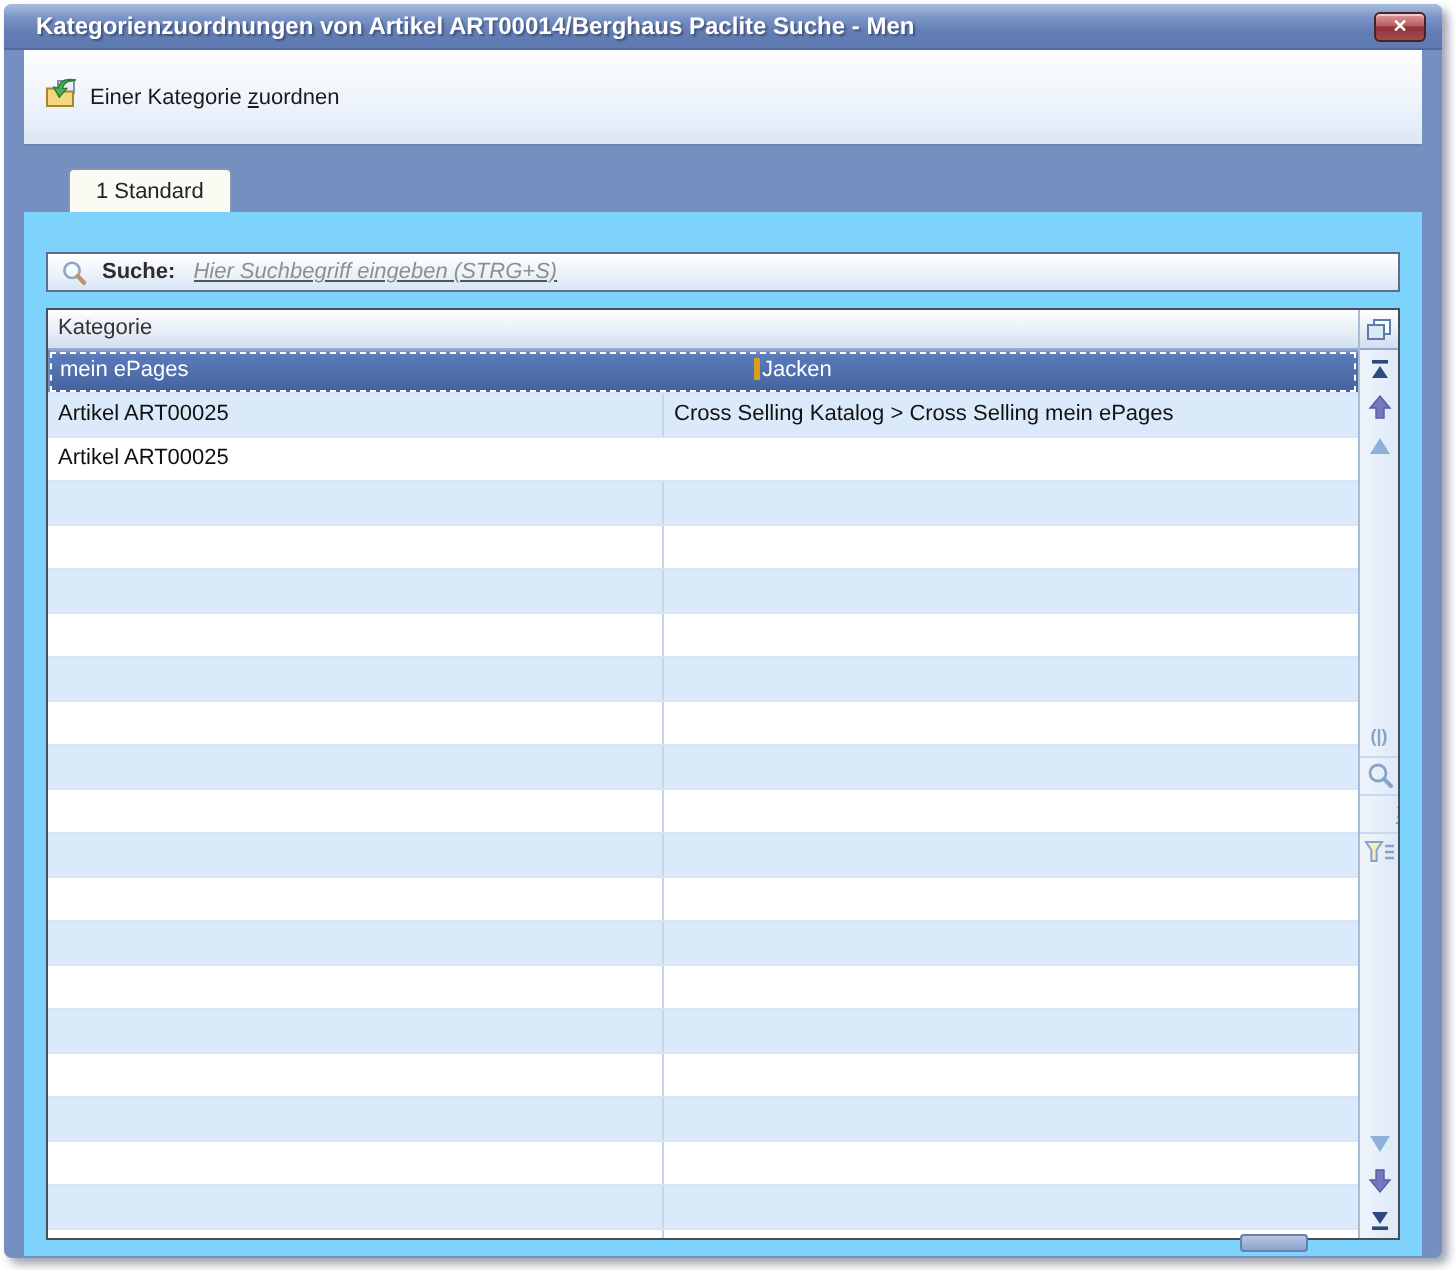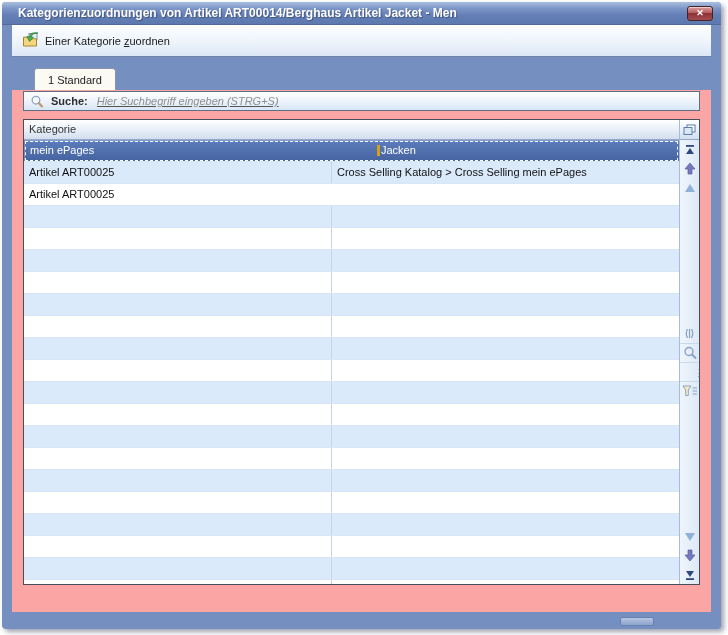--- a/index.html
+++ b/index.html
@@ -14,34 +14,34 @@
               border-bottom:1px solid #54699c; }
   .titlebar .title { color:#fff; font-size:12px; font-weight:bold; line-height:23px;
                      padding-left:16px; text-shadow:1px 1px 1px rgba(30,40,70,.5);
                      white-space:nowrap; overflow:hidden; }
   .close-btn { position:absolute; top:4px; right:8px; width:26px; height:15px;
                border:1px solid #432527; border-radius:3px;
                background:linear-gradient(180deg,#dd9d9d 0%, #b85c5e 45%, #8e3338 50%, #a24b4e 100%);
                color:#fff; font-size:9px; font-weight:bold; line-height:13px; text-align:center;
                box-shadow:inset 0 1px 0 rgba(255,255,255,.5); cursor:pointer; }
   
-  .toolbar { margin:0 10px; height:32px; display:flex; align-items:center; gap:20px;
+  .toolbar { margin:0 10px; height:48px; display:flex; align-items:center; gap:20px;
              padding-left:10px;
              background:linear-gradient(180deg,#fdfeff 0%, #eef4fb 55%, #dce7f5 100%);
              border-bottom:1px solid #6f84a9; }
   .tool-btn { display:flex; align-items:center; gap:5px; font-size:11px; color:#1a1a1a;
               cursor:pointer; background:transparent; border:none; }
   .tool-btn .accel { text-decoration:underline; }
   
   .tabband { margin:0 10px; height:33px; position:relative; }
   .tab { position:absolute; left:22px; bottom:0; padding:5px 13px 4px;
          background:#fbfaf3; border:1px solid #8795ac; border-bottom:none;
          border-radius:3px 3px 0 0; font-size:11px; color:#222; cursor:pointer; }
   
-  .content { margin:0 10px; height:522px; background:#fca5a5; padding-top:1px; }
+  .content { margin:0 10px; height:522px; background:#7dd3fc; padding-top:20px; }
   .searchbar { margin:0 11px; height:20px; border:1px solid #5f6e85;
                background:linear-gradient(180deg,#ffffff 0%, #eaf1fa 60%, #d8e6f6 100%);
                display:flex; align-items:center; font-size:11px; }
   .searchbar .mag { margin:0 7px 0 6px; display:flex; }
   .searchbar .lbl { font-weight:bold; color:#2e2e2e; }
   .searchbar input { flex:1; border:none; background:transparent; outline:none;
                      font-size:11px; font-style:italic; color:#555; padding-left:9px;
                      font-family:"Liberation Sans",sans-serif;text-decoration:underline; }
   .searchbar input::placeholder { color:#8f8f8f; font-style:italic; opacity:1; }
   
@@ -82,21 +82,21 @@
   .grip { position:absolute; bottom:3px; left:618px; width:34px; height:9px;
           border-radius:2px; background:linear-gradient(180deg,#b7c6e2,#8ca3cc);
           border:1px solid #6780b0; cursor:ns-resize; }
 </style>
 </head>
 <body>
 
 <div class="window">
 
   <div class="titlebar">
-    <div class="title">Kategorienzuordnungen von Artikel ART00014/Berghaus Artikel Jacket - Men</div>
+    <div class="title">Kategorienzuordnungen von Artikel ART00014/Berghaus Paclite Suche - Men</div>
     <div class="close-btn">✕</div>
   </div>
 
   <div class="toolbar">
     <button class="tool-btn">
       <span>
         <svg width="18" height="16" viewBox="0 0 18 16">
           <rect x="7" y="1.5" width="8" height="6" fill="#e8eef7" stroke="#8193ad" stroke-width="1"></rect>
           <path d="M1.5,6 L1.5,14 L14.5,14 L14.5,6.8 L7.5,6.8 L6.2,5.2 L1.5,5.2 Z" fill="#f5d87e" stroke="#a8862e" stroke-width="1"></path>
           <path d="M16,1 Q10,1 9.2,5.2 L11.4,5.2 L7.6,9.6 L4.8,4.6 L7.2,5 Q8.2,-0.4 16,1 Z" fill="#47b14f" stroke="#2c7d33" stroke-width="0.7"></path>

